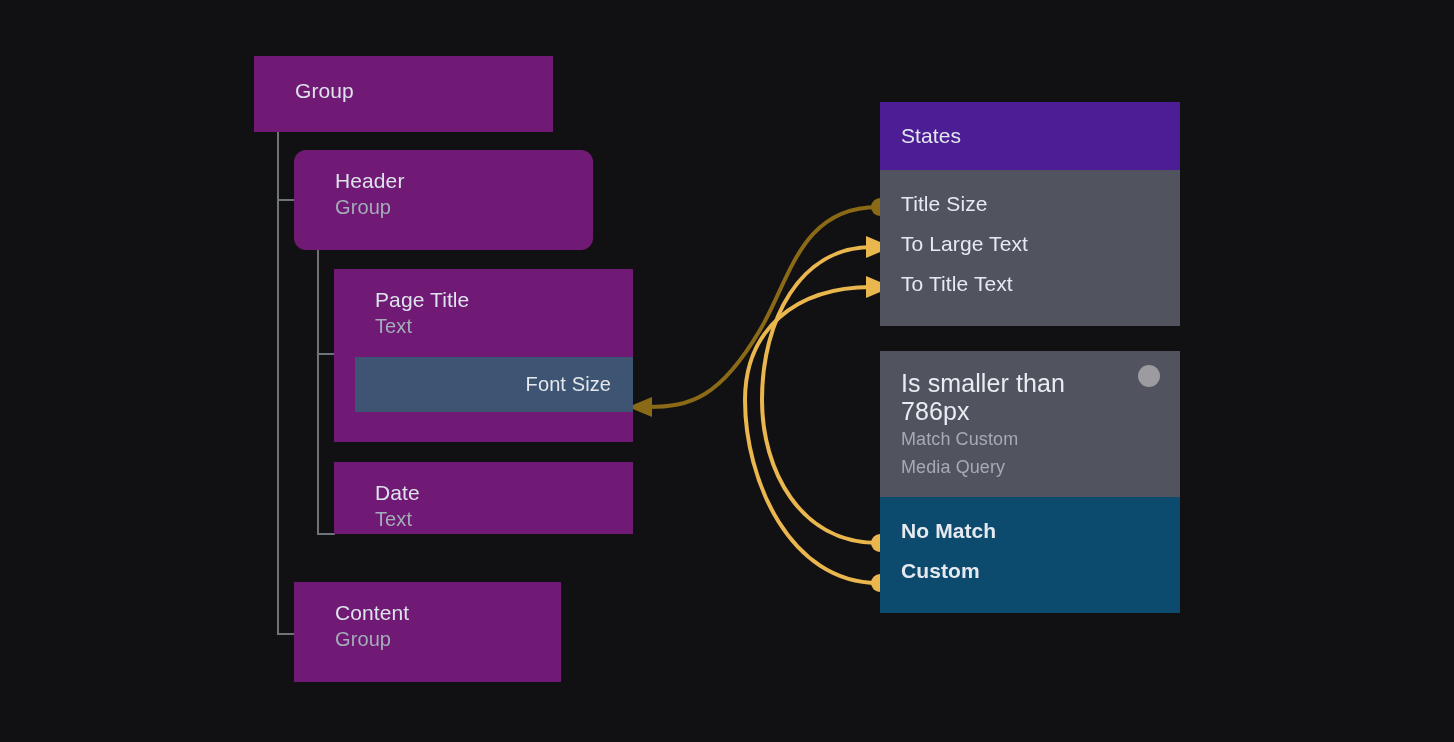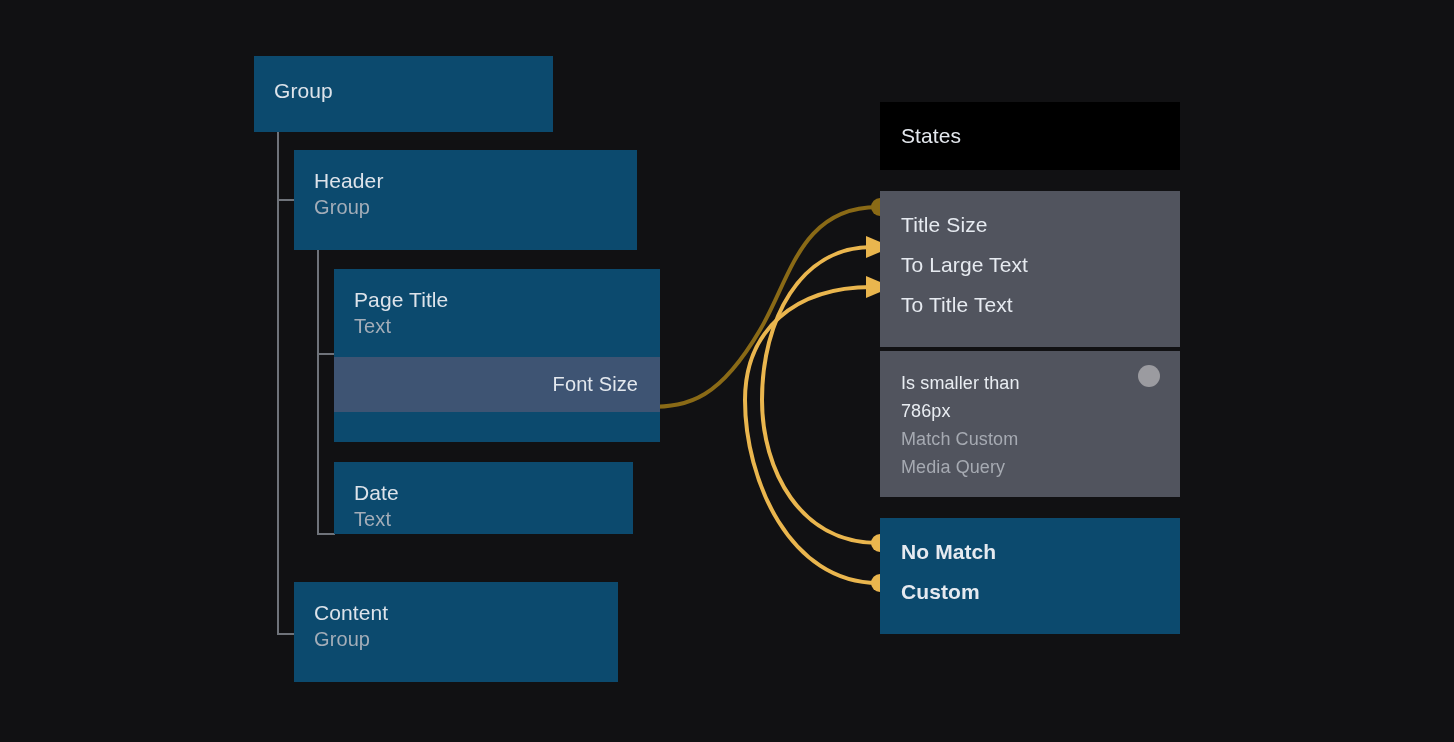--- a/index.html
+++ b/index.html
@@ -24,23 +24,24 @@
   .wires {
     position: absolute;
     left: 0; top: 0;
     width: 1454px;
     height: 742px;
     pointer-events: none;
   }
   
   .node {
     position: absolute;
-    background: #0c4a6e;
+    background: #701a75;
     box-sizing: border-box;
     overflow: hidden;
+    padding-left: 21px;
   }
   .node .title {
     color: #dde3ea;
     font-size: 21px;
     line-height: 26px;
     letter-spacing: .1px;
     white-space: pre-line;
   }
   .node .subtitle {
     color: #a3adb8;
@@ -66,48 +67,47 @@
   }
   .rail-v { width: 2px; }
   .rail-h { height: 2px; }
 
   
   .panel {
     position: absolute;
     overflow: hidden;
   }
   .panel-header {
-    background: #000000;
+    background: #4c1d95;
     color: #e4e8ee;
     font-size: 21px;
     padding: 22px 22px 22px 21px;
     box-sizing: border-box;
     letter-spacing: .1px;
   }
   .panel-header.tall {
     background: #51545e;
     padding: 18px 22px 16px 21px;
     position: relative;
   }
   .panel-header .hdr-title {
     color: #e9edf2;
-    font-size: 18px;
+    font-size: 25px;
     line-height: 28px;
     white-space: pre-line;
   }
   .panel-header .hdr-sub {
     color: #a6aab2;
     font-size: 18px;
     line-height: 28px;
     white-space: pre-line;
   }
   .panel-body {
     background: #51545e;
     padding: 14px 0 22px 0;
-    margin-top: 21px;
   }
   .panel-body.lighter { background: #0c4a6e; font-weight: bold; }
   .port-row {
     position: relative;
     color: #e6eaf0;
     font-size: 21px;
     line-height: 40px;
     padding-left: 21px;
     letter-spacing: .1px;
     white-space: nowrap;
@@ -149,43 +149,43 @@
   <div class="rail rail-v" style="left:317px; top:250px; height:285px;"></div>
   <div class="rail rail-h" style="left:317px; top:353px; width:18px;"></div>
   <div class="rail rail-h" style="left:317px; top:533px; width:18px;"></div>
 
   <div class="node" style="left:254px; top:56px; width:299px; height:76px;">
     <div class="node-body" style="padding:22px 20px;">
       <div class="title">Group</div>
     </div>
   </div>
 
-  <div class="node" style="left:294px; top:150px; width:343px; height:100px;">
+  <div class="node" style="left:294px; top:150px; width:299px; height:100px;border-radius:12px;">
     <div class="node-body">
       <div class="title">Header</div>
       <div class="subtitle">Group</div>
     </div>
   </div>
 
-  <div class="node" style="left:334px; top:269px; width:326px; height:173px;">
+  <div class="node" style="left:334px; top:269px; width:299px; height:173px;">
     <div class="node-body">
       <div class="title">Page Title</div>
       <div class="subtitle">Text</div>
     </div>
     <div class="node-prop">Font Size</div>
   </div>
 
   <div class="node" style="left:334px; top:462px; width:299px; height:72px;">
     <div class="node-body">
       <div class="title">Date</div>
       <div class="subtitle">Text</div>
     </div>
   </div>
 
-  <div class="node" style="left:294px; top:582px; width:324px; height:100px;">
+  <div class="node" style="left:294px; top:582px; width:267px; height:100px;">
     <div class="node-body">
       <div class="title">Content</div>
       <div class="subtitle">Group</div>
     </div>
   </div>
 
   <div class="panel" style="left:880px; top:102px; width:300px;">
     <div class="panel-header">
       <span>States</span>
     </div>

